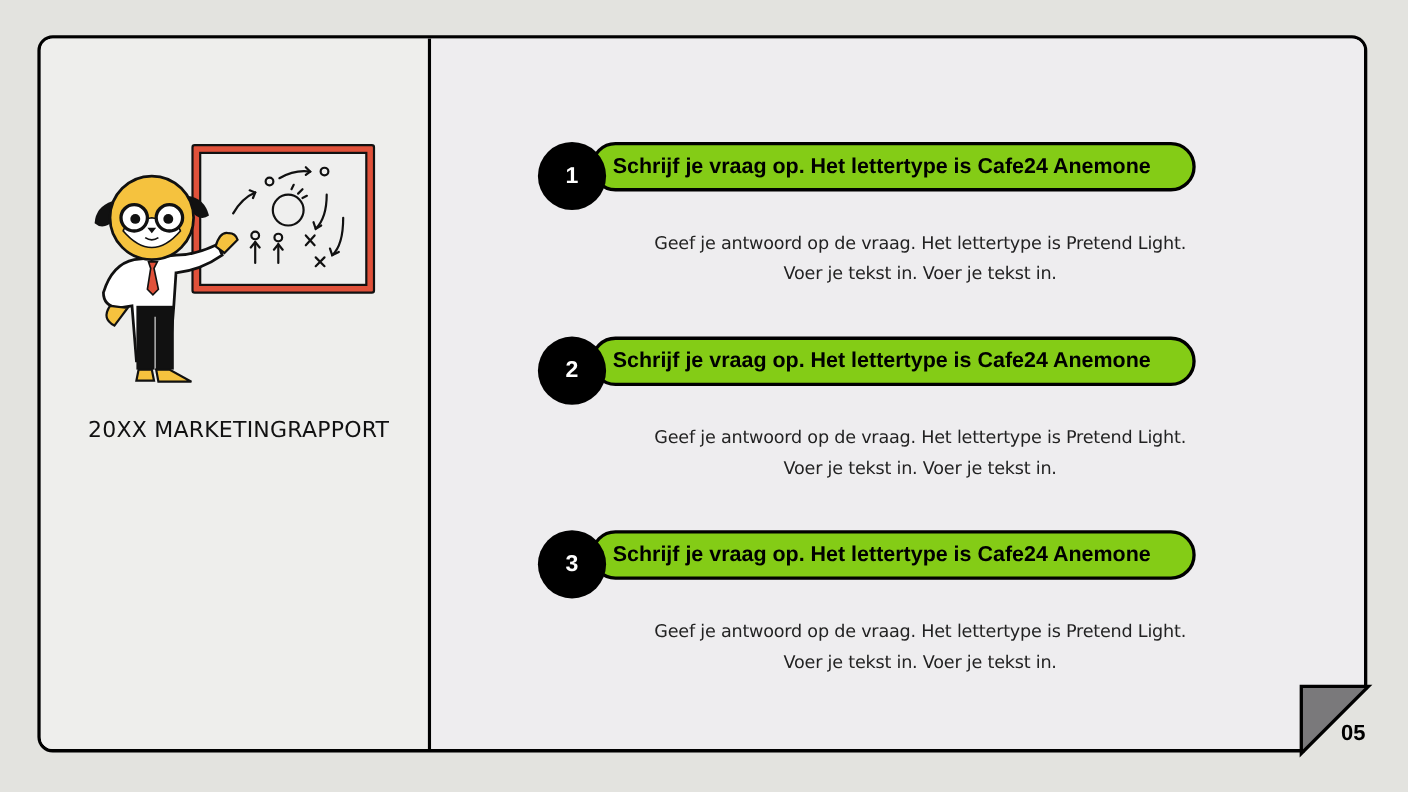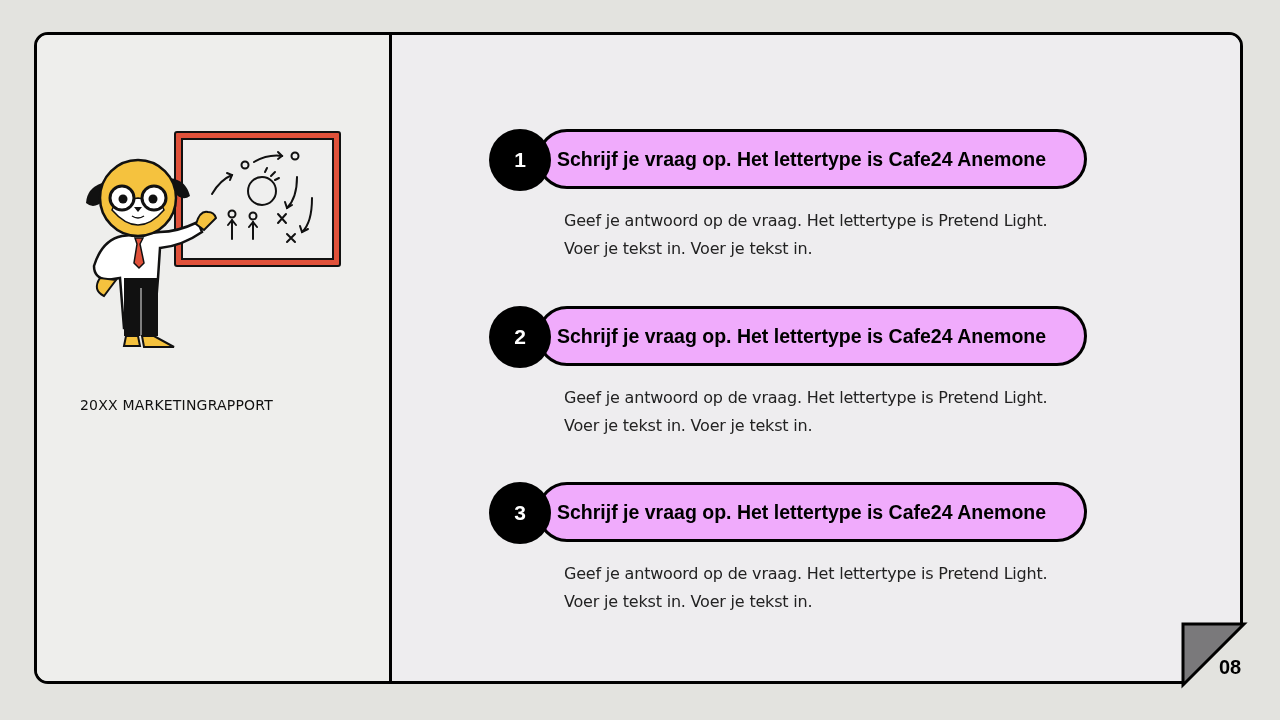--- a/index.html
+++ b/index.html
@@ -18,50 +18,51 @@
       overflow: hidden;
     }
     .divider {
       position: absolute; left: 352px; top: 0; width: 3px; height: 100%;
       background: #000;
     }
     .left-panel { position: absolute; left: 0; top: 0; width: 352px; height: 100%; background: #eeeeec; }
     .right-panel { position: absolute; left: 355px; top: 0; right: 0; height: 100%; background: #eeedef; }
     .illustration { position: absolute; left: 45px; top: 93px; width: 265px; height: 225px; }
     .report-title {
-      position: absolute; left: 43px; top: 362px;
-      font-family: "DejaVu Sans", sans-serif; font-size: 14px; color: #111; letter-spacing: 0.2px;
+      position: absolute; left: 43px; top: 343px;
+      font-family: "DejaVu Sans", sans-serif; font-size: 20px; color: #111; letter-spacing: 0.2px;
       font-weight: normal;
     }
     .section-title {
       position: absolute; left: 35px; top: 458px;
       font-size: 20px; font-weight: bold; color: #000;
     }
     .qa-item { position: absolute; left: 97px; width: 620px; }
     .qa-head { position: relative; height: 64px; }
     .num-circle {
       position: absolute; left: 0; top: 0; width: 62px; height: 62px;
       border-radius: 50%; background: #000; color: #fff;
       font-size: 21px; font-weight: bold;
       display: flex; align-items: center; justify-content: center;
       padding-right: 0px; box-sizing: border-box;
     }
     .num-circle span { margin-left: -0px; }
     .pill {
-      position: absolute; left: 48px; top: 0; width: 550px; height: 60px;
+      position: absolute; left: 48px; top: 0; width: 550px; height: 45px;
       box-sizing: border-box; border: 3px solid #000; border-radius: 31px;
-      background: #f0abfc;
+      background: #84cc16;
       display: flex; align-items: center; padding-left: 17px;
       font-size: 19.5px; font-weight: bold; color: #000;
     }
     .answer {
       margin-left: 75px; margin-top: 14px;
       font-family: "DejaVu Sans", sans-serif; font-weight: normal;
       font-size: 16px; line-height: 28px; color: #222;
       letter-spacing: -0.2px;
+      text-align: center;
     }
     .page-num {
       position: absolute; left: 1219px; top: 656px;
       font-size: 20px; font-weight: bold; color: #000;
     }
   </style>
 </head>
 <body>
 
 <div class="card">
@@ -167,13 +168,13 @@
         <div>Voer je tekst in. Voer je tekst in.</div>
       </div>
     </div>
   </div>
 </div>
 
 <svg style="position:absolute; left:1180px; top:621px;" width="70" height="70" viewBox="0 0 70 70">
   <rect x="6" y="6" width="64" height="64" fill="#e3e3df"></rect>
   <path d="M3 3 L64 3 L3 64 Z" fill="#7a797b" stroke="#000" stroke-width="3" stroke-linejoin="miter"></path>
 </svg>
-<div class="page-num">08</div>
+<div class="page-num">05</div>
 
 </body></html>

